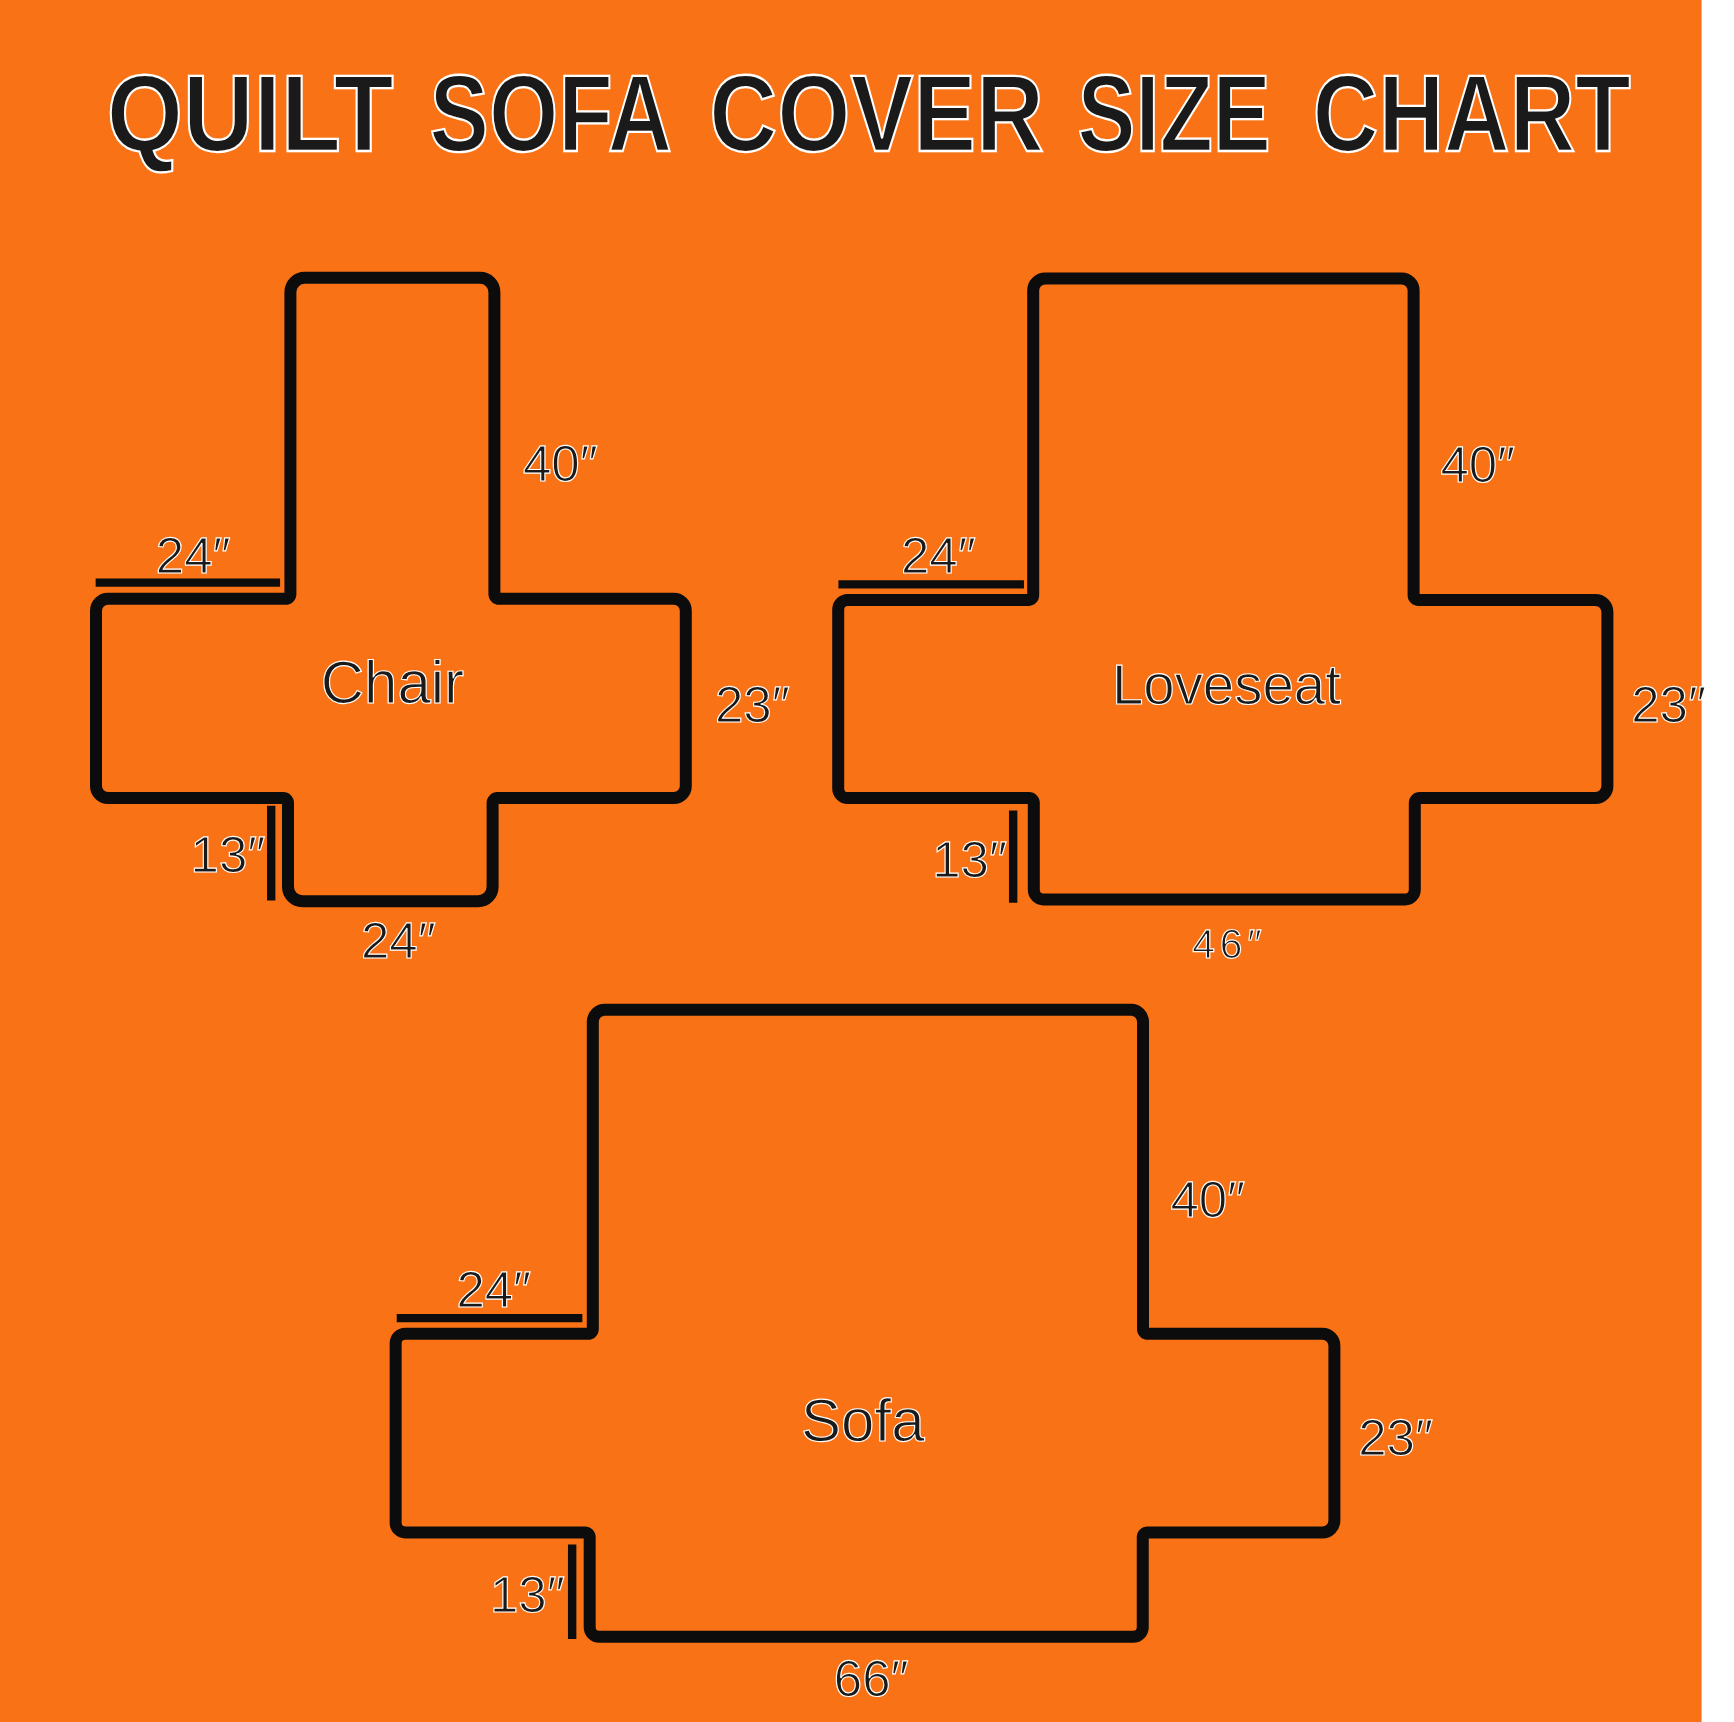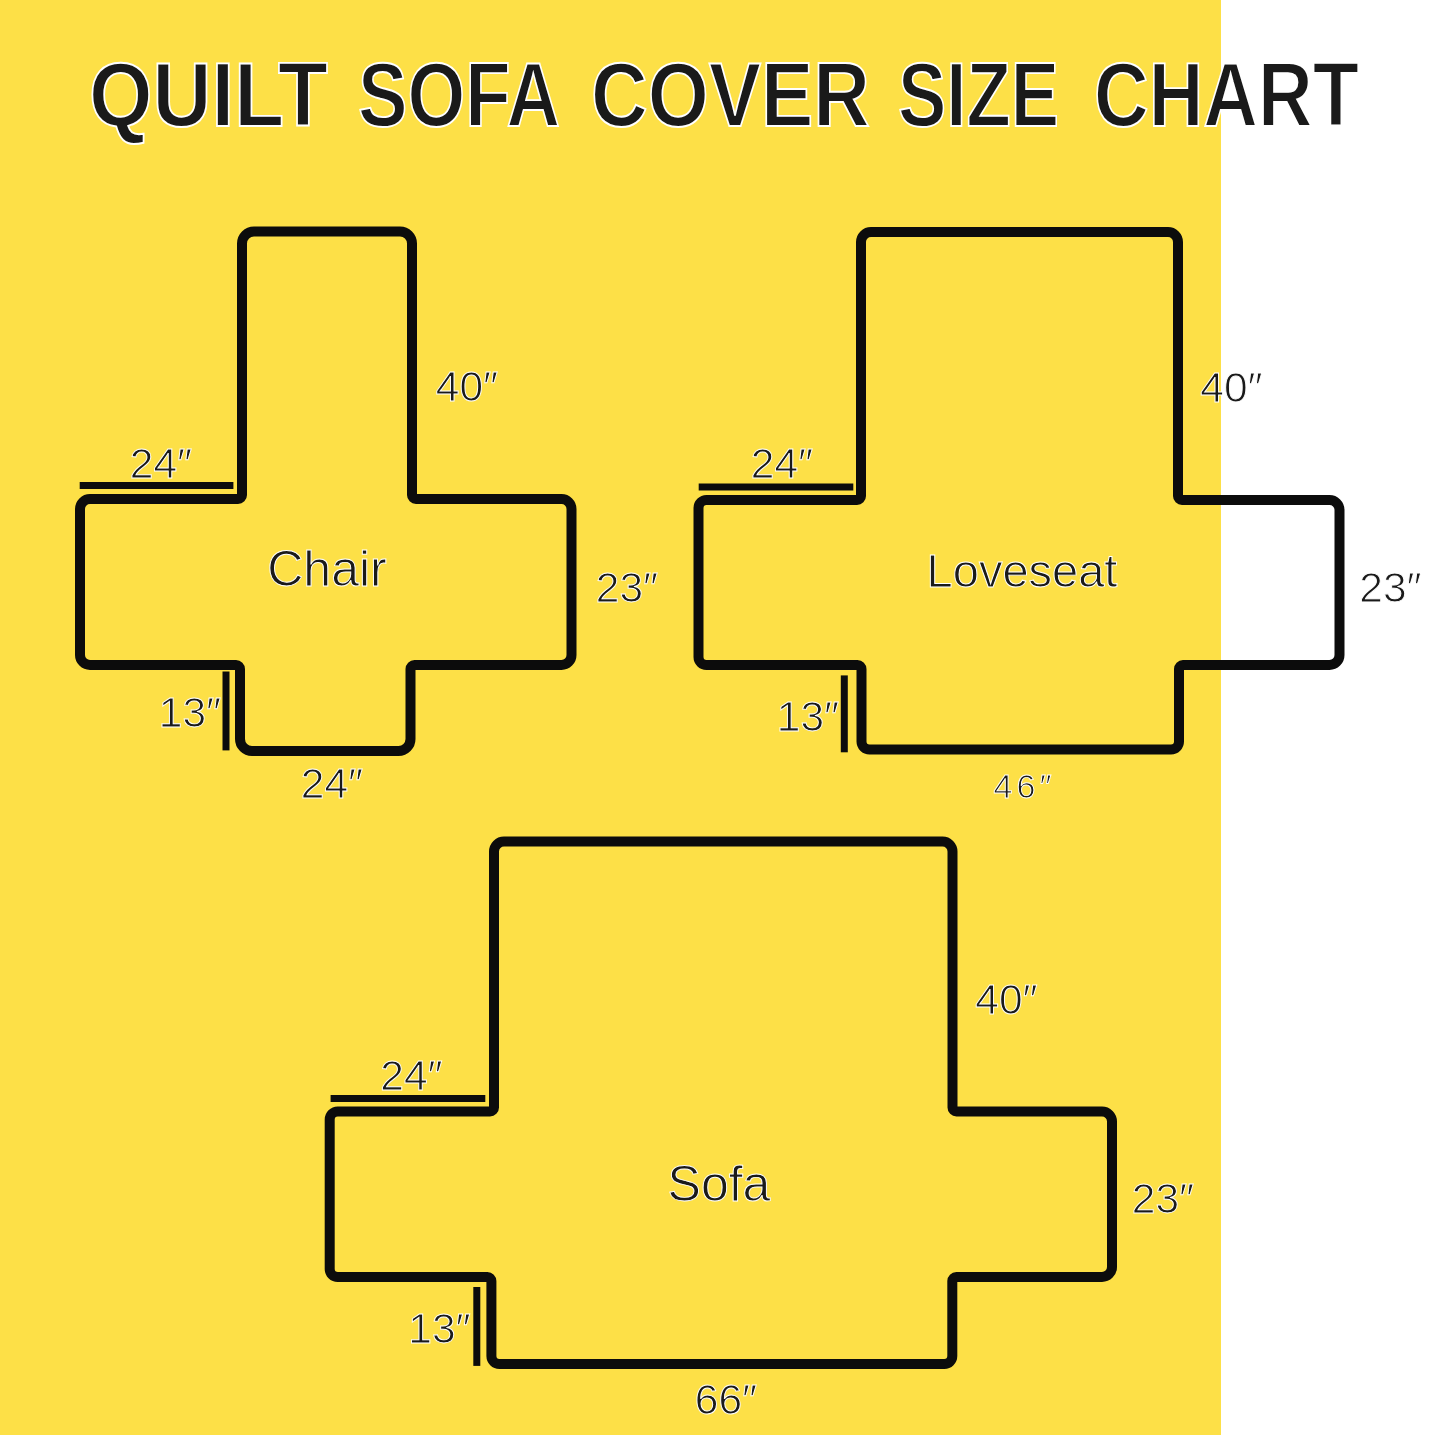--- a/index.html
+++ b/index.html
@@ -1,16 +1,16 @@
 <!DOCTYPE html>
 <html><head>
 <meta charset="utf-8">
 <style>
   html,body { margin:0; padding:0; background:#ffffff; }
-  #canvas { position:relative; width:1221px; height:1435px; background:#fde047;
+  #canvas { position:relative; width:1418px; height:1435px; background:#f97316;
             font-family:"Liberation Sans", sans-serif; }
   svg { position:absolute; left:0; top:0; transform: translateZ(0); }
   text { fill:#1a1a1a; }
 </style>
 </head>
 <body>
 <div id="canvas">
 <svg width="1445" height="1435" viewBox="0 0 1445 1435">
 
   <g font-size="91" font-weight="bold" fill="#111" stroke="#ffffff" stroke-width="1.9">

